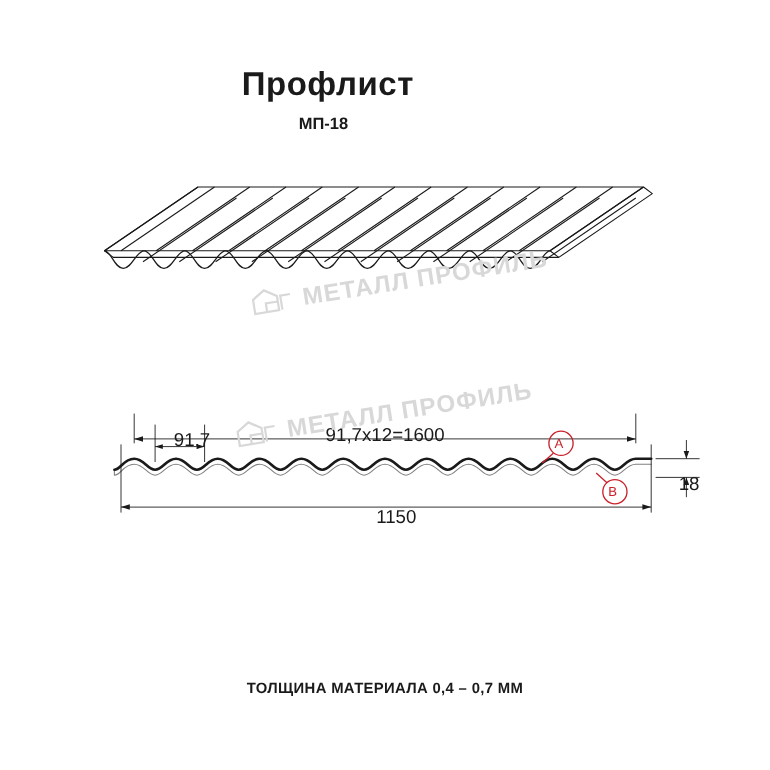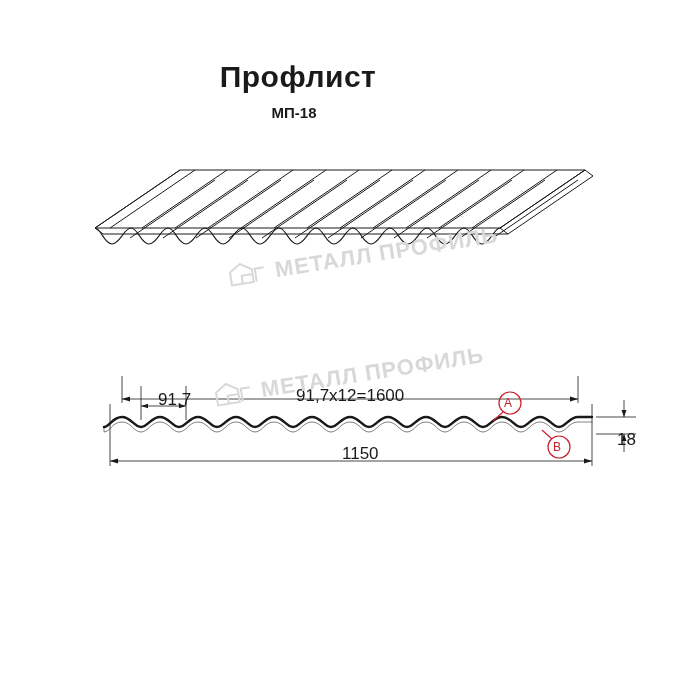--- a/index.html
+++ b/index.html
@@ -59,21 +59,21 @@
     top: 0;
   }
   .dim-label {
     position: absolute;
     font-size: 17px;
     color: #1a1a1a;
     white-space: nowrap;
   }
   .lbl-total-top  { left: 296px; top: 386px; }
   .lbl-step       { left: 158px; top: 390px; }
-  .lbl-total-bot  { left: 342px; top: 444px; text-align: right; }
+  .lbl-total-bot  { left: 342px; top: 460px; text-align: right; }
   .lbl-height     { left: 617px; top: 430px; }
   .callout-letter {
     position: absolute;
     font-size: 12px;
     color: #c9202a;
     font-weight: normal;
   }
   .callout-a { left: 504px; top: 396px; }
   .callout-b { left: 553px; top: 440px; }
   .wm {
@@ -277,14 +277,15 @@
   <div class="wm wm2">
     <span class="wm-mark">
       <svg width="40" height="26" viewBox="0 0 40 26" fill="none" stroke="#d8d8d8" stroke-width="2">
         <path d="M3,23 L3,10 L14,3 L25,10 L25,23 Z"></path>
         <path d="M14,23 L14,15 L25,15"></path>
         <path d="M28,23 L28,10 L37,10"></path>
       </svg>
     </span><span>МЕТАЛЛ ПРОФИЛЬ</span>
   </div>
 
+  <div class="footnote">ТОЛЩИНА МАТЕРИАЛА 0,4 – 0,7 ММ</div>
 
 </div>
 
 </body></html>

